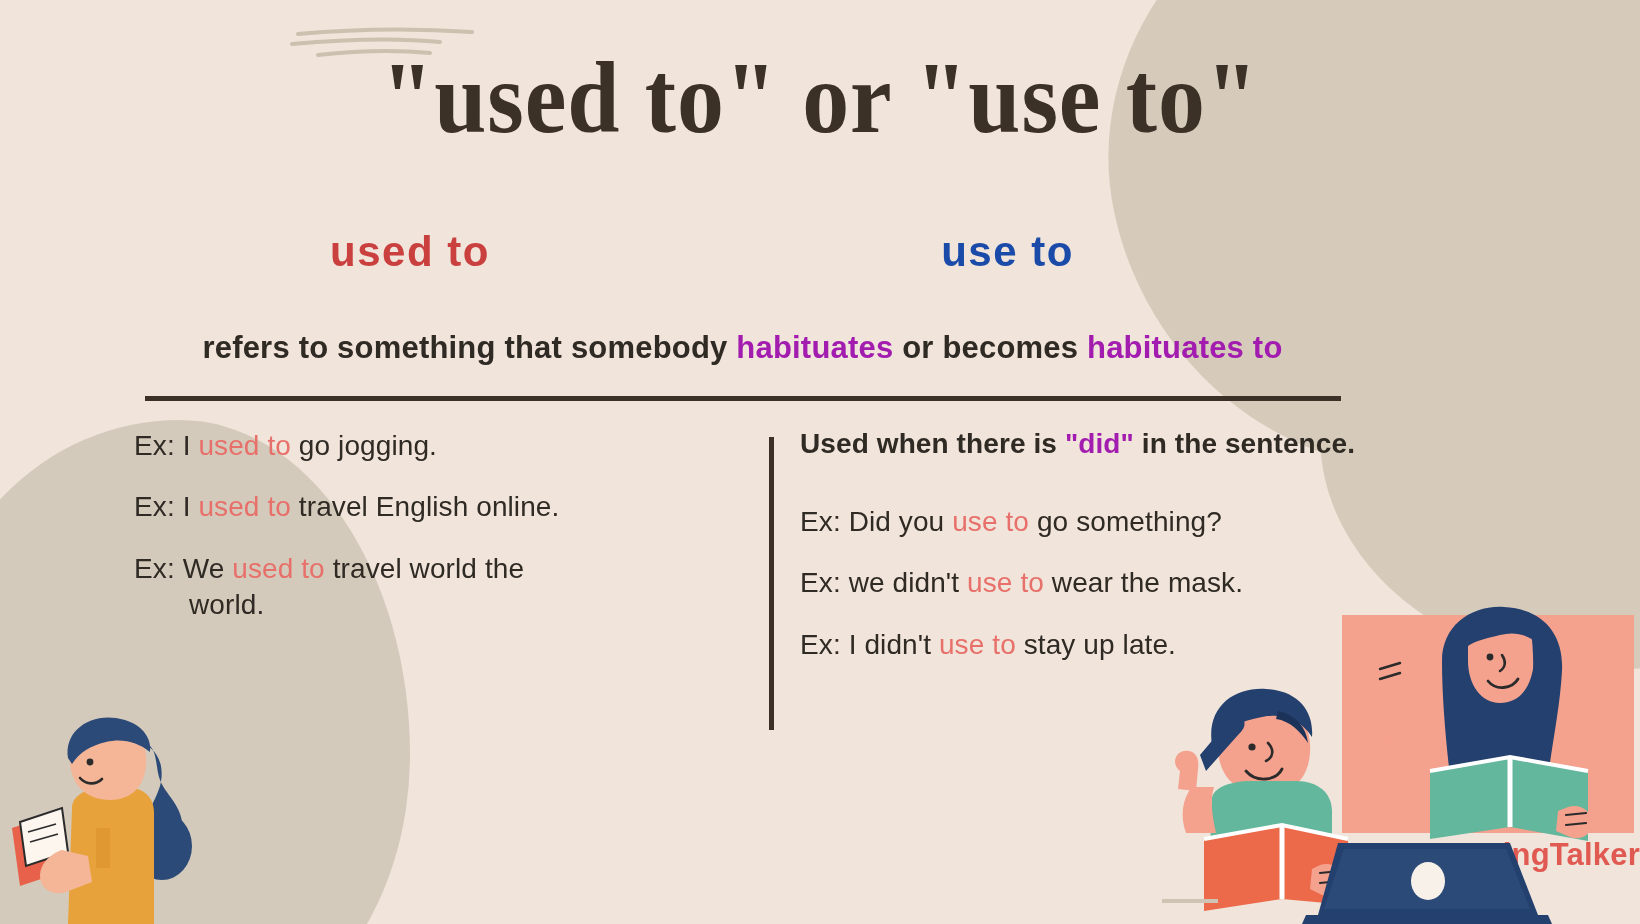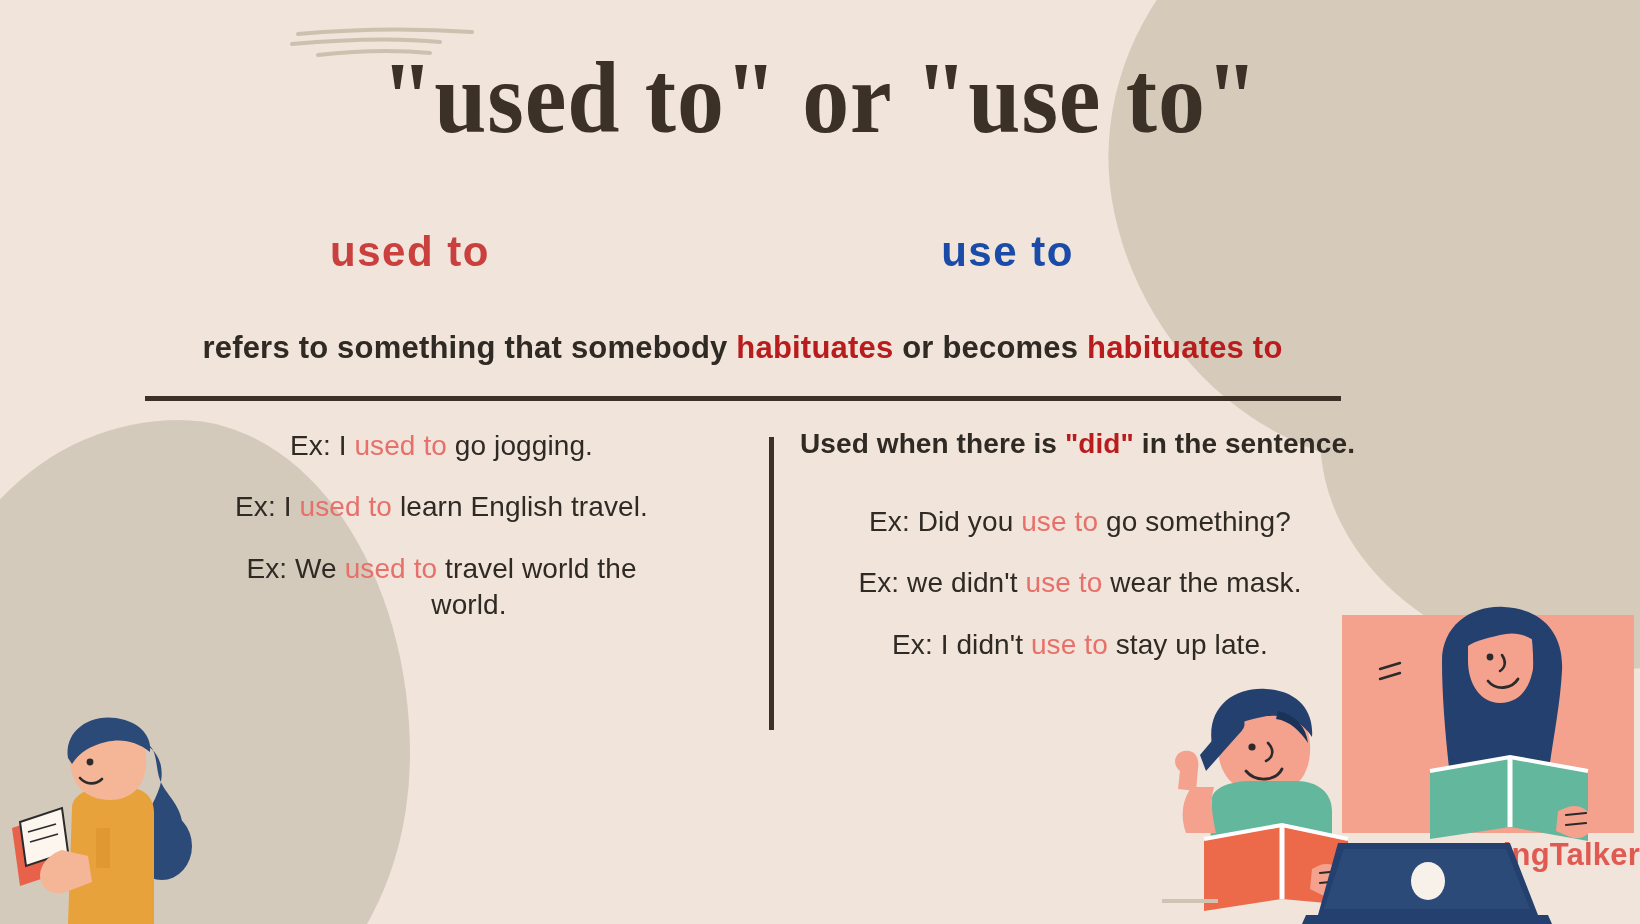--- a/index.html
+++ b/index.html
@@ -94,21 +94,21 @@
     position: absolute;
     left: 145px;
     top: 330px;
     width: 1195px;
     text-align: center;
     font-size: 31px;
     font-weight: 700;
     color: #2f2a24;
     letter-spacing: 0.2px;
   }
-  .hl { color: #b91c1c; }
+  .hl { color: #a21caf; }
 
   
   #hrule {
     position: absolute;
     left: 145px;
     top: 396px;
     width: 1196px;
     height: 5px;
     background: #3b3127;
   }
@@ -135,21 +135,20 @@
     color: #2f2a24;
     letter-spacing: 0.1px;
     margin-bottom: 44px;
   }
   .example {
     font-size: 28px;
     color: #2f2a24;
     margin-bottom: 25px;
     line-height: 1.3;
     letter-spacing: 0.1px;
-    text-align: center;
   }
   .example .kw { color: #e8706a; }
   .cont { display: block; padding-left: 55px; }
 
   
   #brand {
     position: absolute;
     left: 0;
     right: 0;
     top: 837px;
@@ -203,21 +202,21 @@
   </div>
 
   <div id="hrule"></div>
   <div id="vrule"></div>
 
   <div class="col" id="col-left">
     <div class="example">
       <span>Ex: I </span><span class="kw">used to</span><span> go jogging.</span>
     </div>
     <div class="example">
-      <span>Ex: I </span><span class="kw">used to</span><span> learn English travel.</span>
+      <span>Ex: I </span><span class="kw">used to</span><span> travel English online.</span>
     </div>
     <div class="example">
       <span>Ex: We </span><span class="kw">used to</span><span> travel world the</span><span class="cont">world.</span>
     </div>
   </div>
 
   <div class="col" id="col-right">
     <div class="col-title">
       <span>Used when there is </span><span class="hl">"did"</span><span> in the sentence.</span>
     </div>

